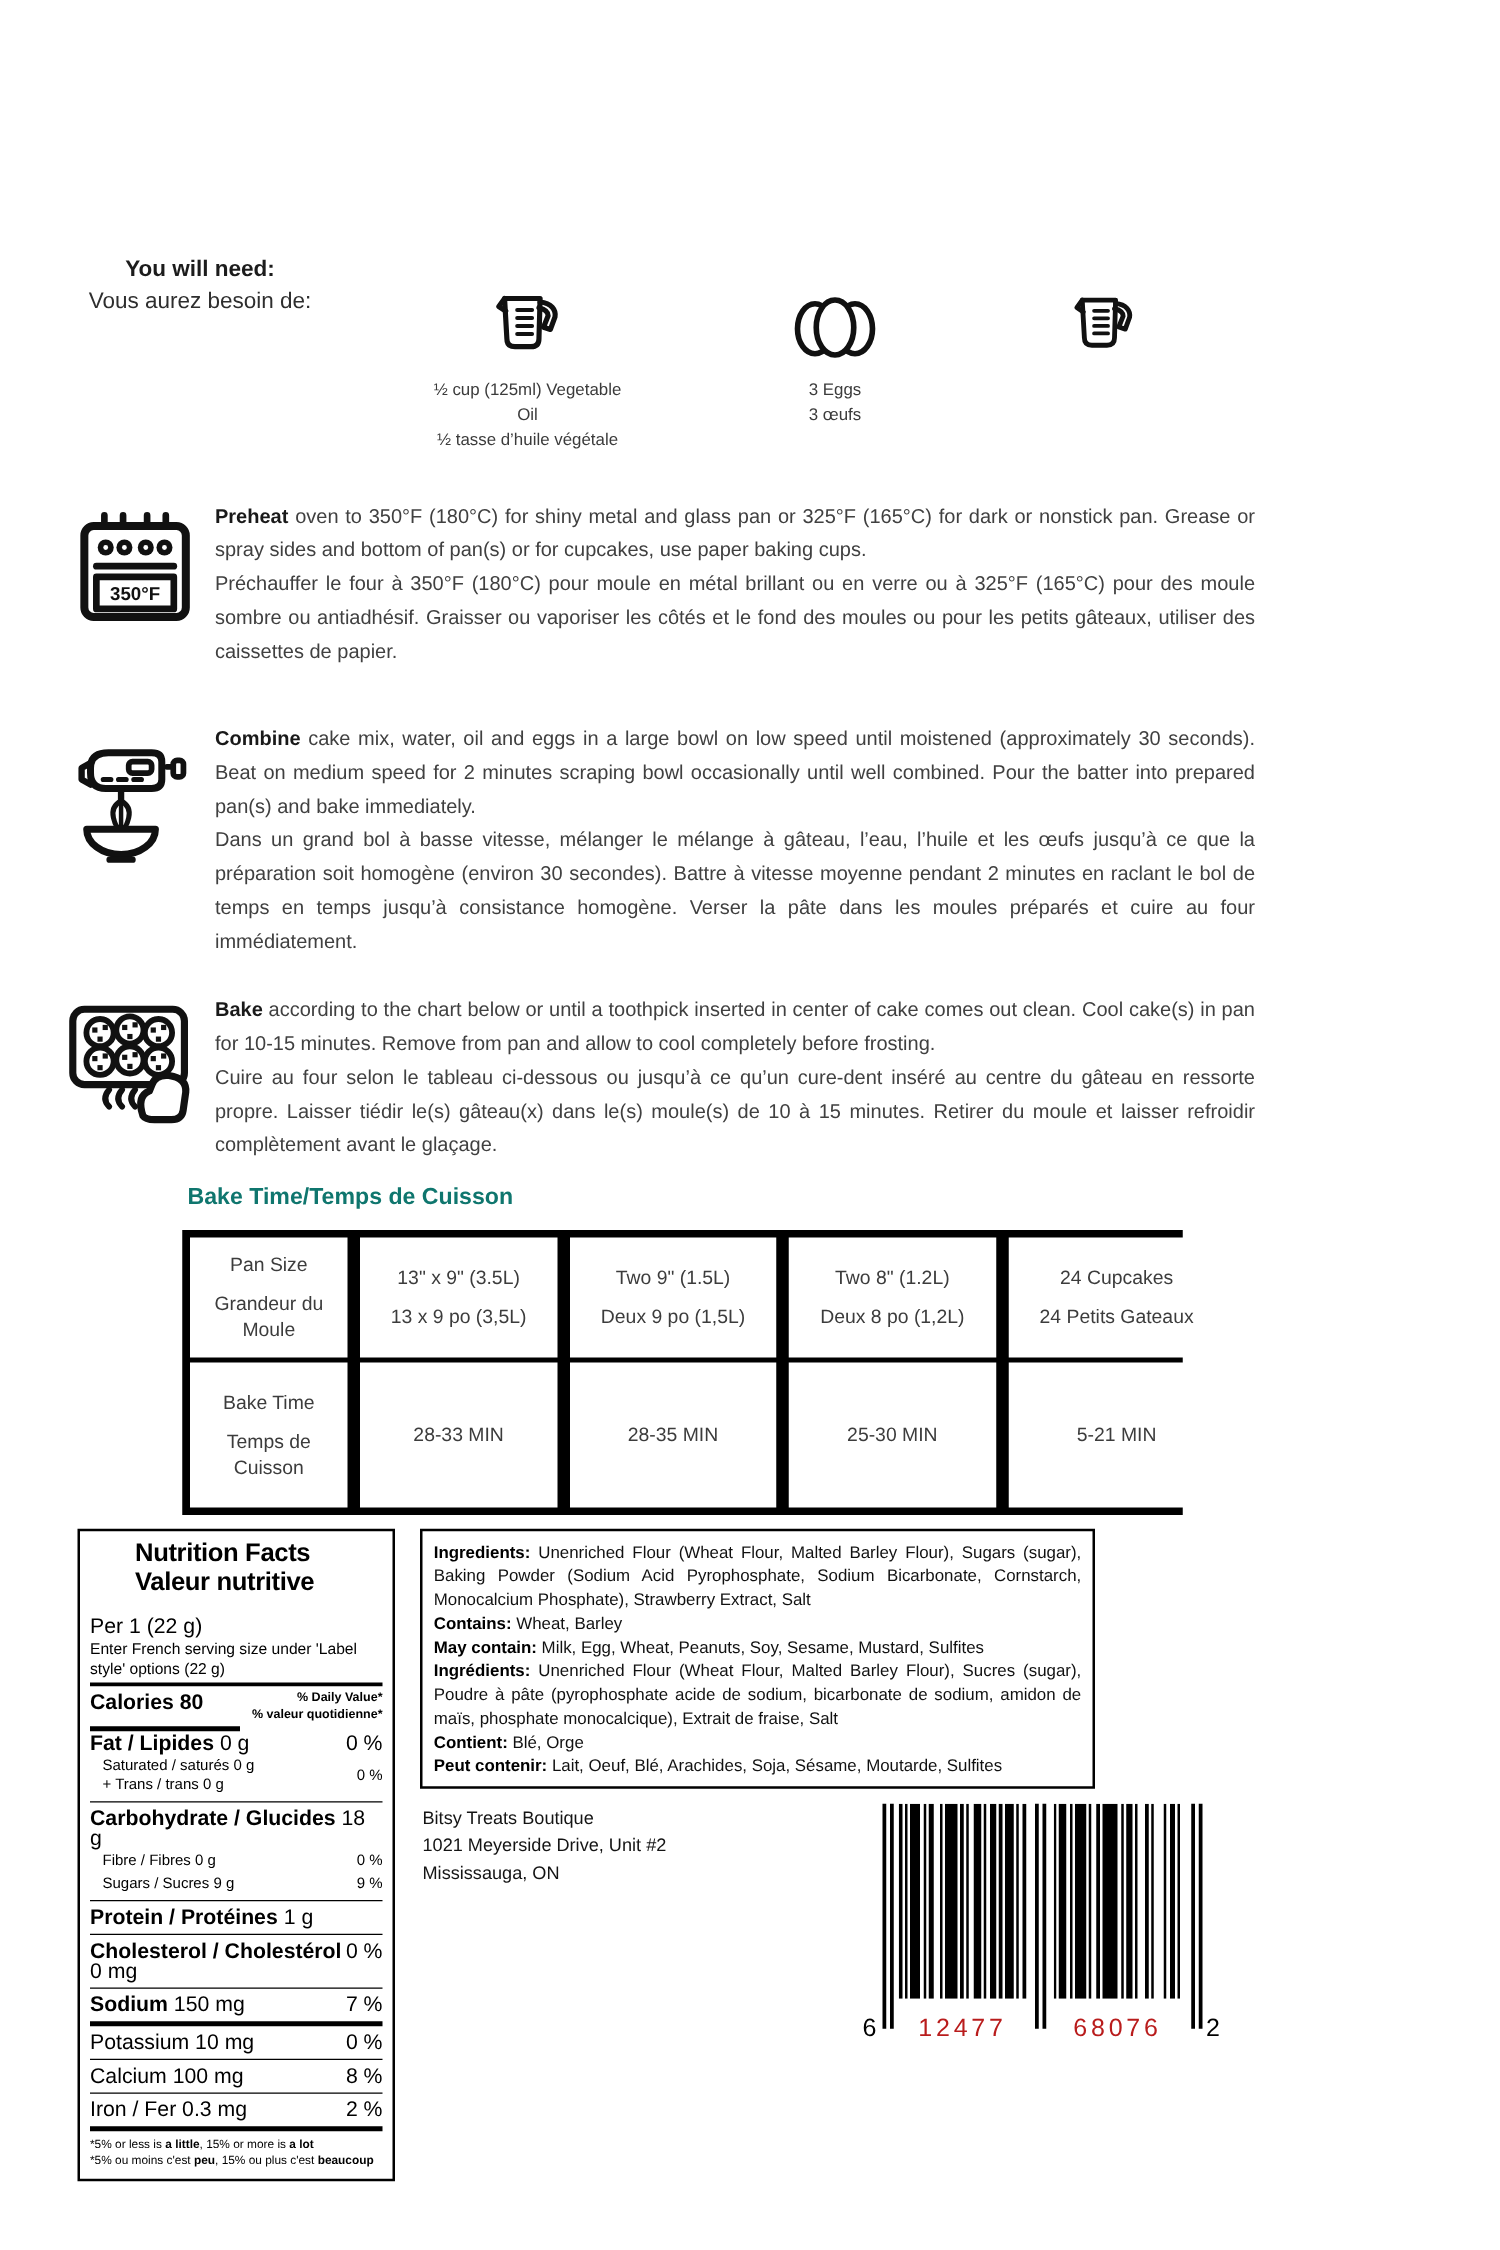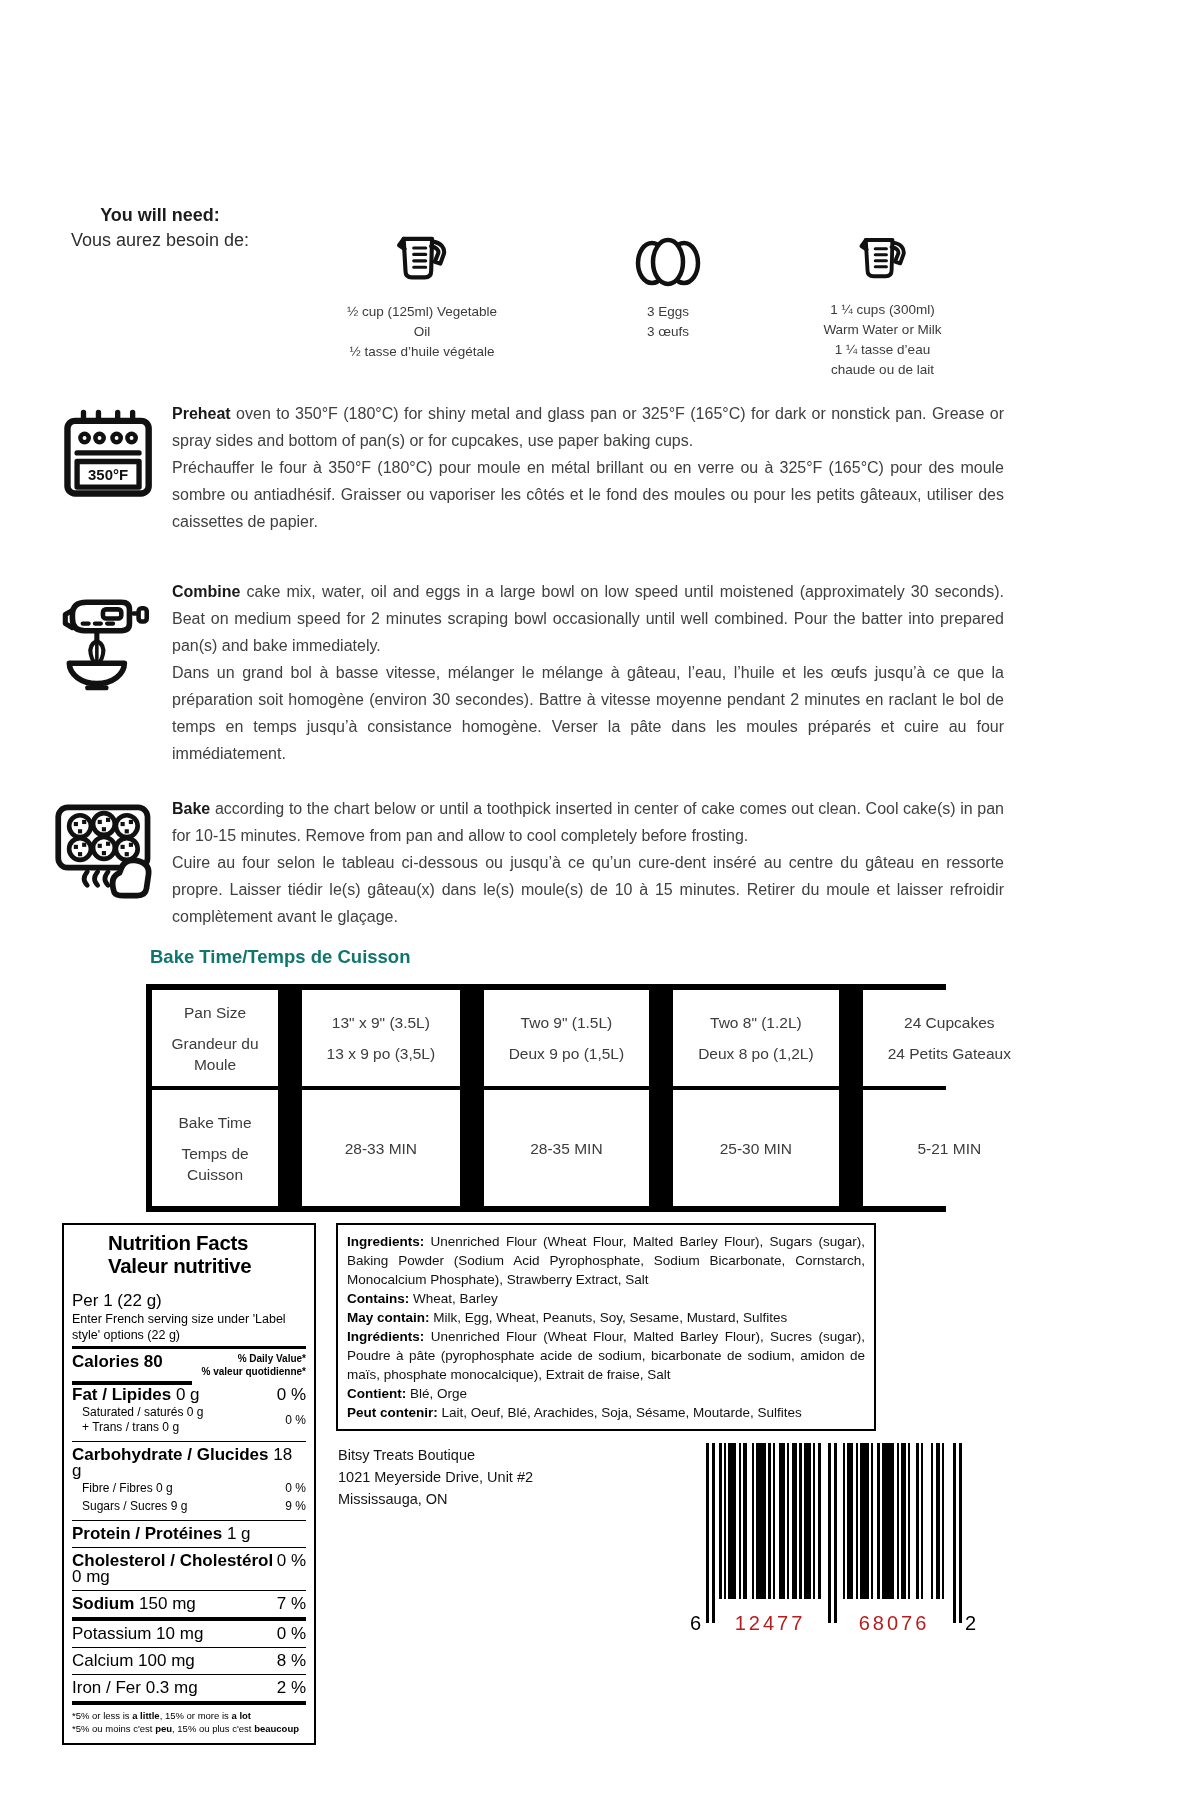--- a/index.html
+++ b/index.html
@@ -16,21 +16,21 @@
   .icon svg{display:block;}
 
   
   .step-text{font-size:16px;line-height:27px;color:#404040;text-align:justify;}
   .step-text p{margin:0;}
   .step-lead{font-weight:bold;color:#191919;}
 
   
   .bt-title{font-size:18.5px;font-weight:bold;color:#0f766e;}
   .bake-table{display:grid;grid-template-columns:16% 20% 21% 21% 22%;
-              grid-template-rows:96px 116px;gap:4px 24px;background:#000;
+              grid-template-rows:96px 116px;gap:4px 10px;background:#000;
               border:6px solid #000;box-sizing:border-box;}
   .bt-cell{background:#fff;display:flex;flex-direction:column;align-items:center;justify-content:center;
            font-size:15.5px;color:#3c3c3c;text-align:center;line-height:21px;gap:10px;padding:2px 6px;box-sizing:border-box;}
   .bt-cell .l2{max-width:140px;}
 
   
   .nfp{border:2px solid #000;background:#fff;box-sizing:border-box;padding:6px 8px 8px 8px;color:#000;}
   .nf-title{font-size:20.5px;font-weight:bold;line-height:23px;letter-spacing:-0.3px;margin-left:36px;}
   .nf-serving{font-size:17px;line-height:16px;margin-top:16px;}
   .nf-note{font-size:12.5px;line-height:16px;margin-top:2px;}
@@ -110,26 +110,20 @@
 
   <div class="abs need-item" style="left:795px;top:228px;width:175px;">
     <span class="icon">
       <svg width="62" height="62" viewBox="0 0 72 72" fill="none" stroke="#111" stroke-width="4.5" stroke-linecap="round" stroke-linejoin="round">
         <path d="M16 14 H47 L46 49 q0 7 -7 7 H25 q-7 0 -7 -7 Z"></path>
         <path d="M16 14 l-5 7 l6 4"></path>
         <path d="M47 17 c10 1 14 7 13 13 l-4 11 -6 -2 4 -10 c0 -4 -4 -6 -8 -7"></path>
         <path d="M27 24 h13 M27 31 h13 M27 38 h13 M27 45 h13" stroke-width="3.5"></path>
       </svg>
     </span>
-    <div class="need-cap">
-      <span>1 ¼ cups (300ml)</span>
-      <span>Warm Water or Milk</span>
-      <span>1 ¼ tasse d’eau</span>
-      <span>chaude ou de lait</span>
-    </div>
   </div>
 
   <div class="abs icon" style="left:60px;top:408px;">
     <svg width="94" height="92" viewBox="0 0 88 86" fill="none" stroke="#111" stroke-linecap="round" stroke-linejoin="round">
       <path d="M22 4 v8 M36 4 v8 M54 4 v8 M68 4 v8" stroke-width="5"></path>
       <rect x="7" y="12" width="76" height="68" rx="7" stroke-width="6"></rect>
       <circle cx="23" cy="28" r="6" fill="#111" stroke="none"></circle>
         <circle cx="23" cy="28" r="1.8" fill="#fff" stroke="none"></circle>
       <circle cx="37" cy="28" r="6" fill="#111" stroke="none"></circle>
         <circle cx="37" cy="28" r="1.8" fill="#fff" stroke="none"></circle>

